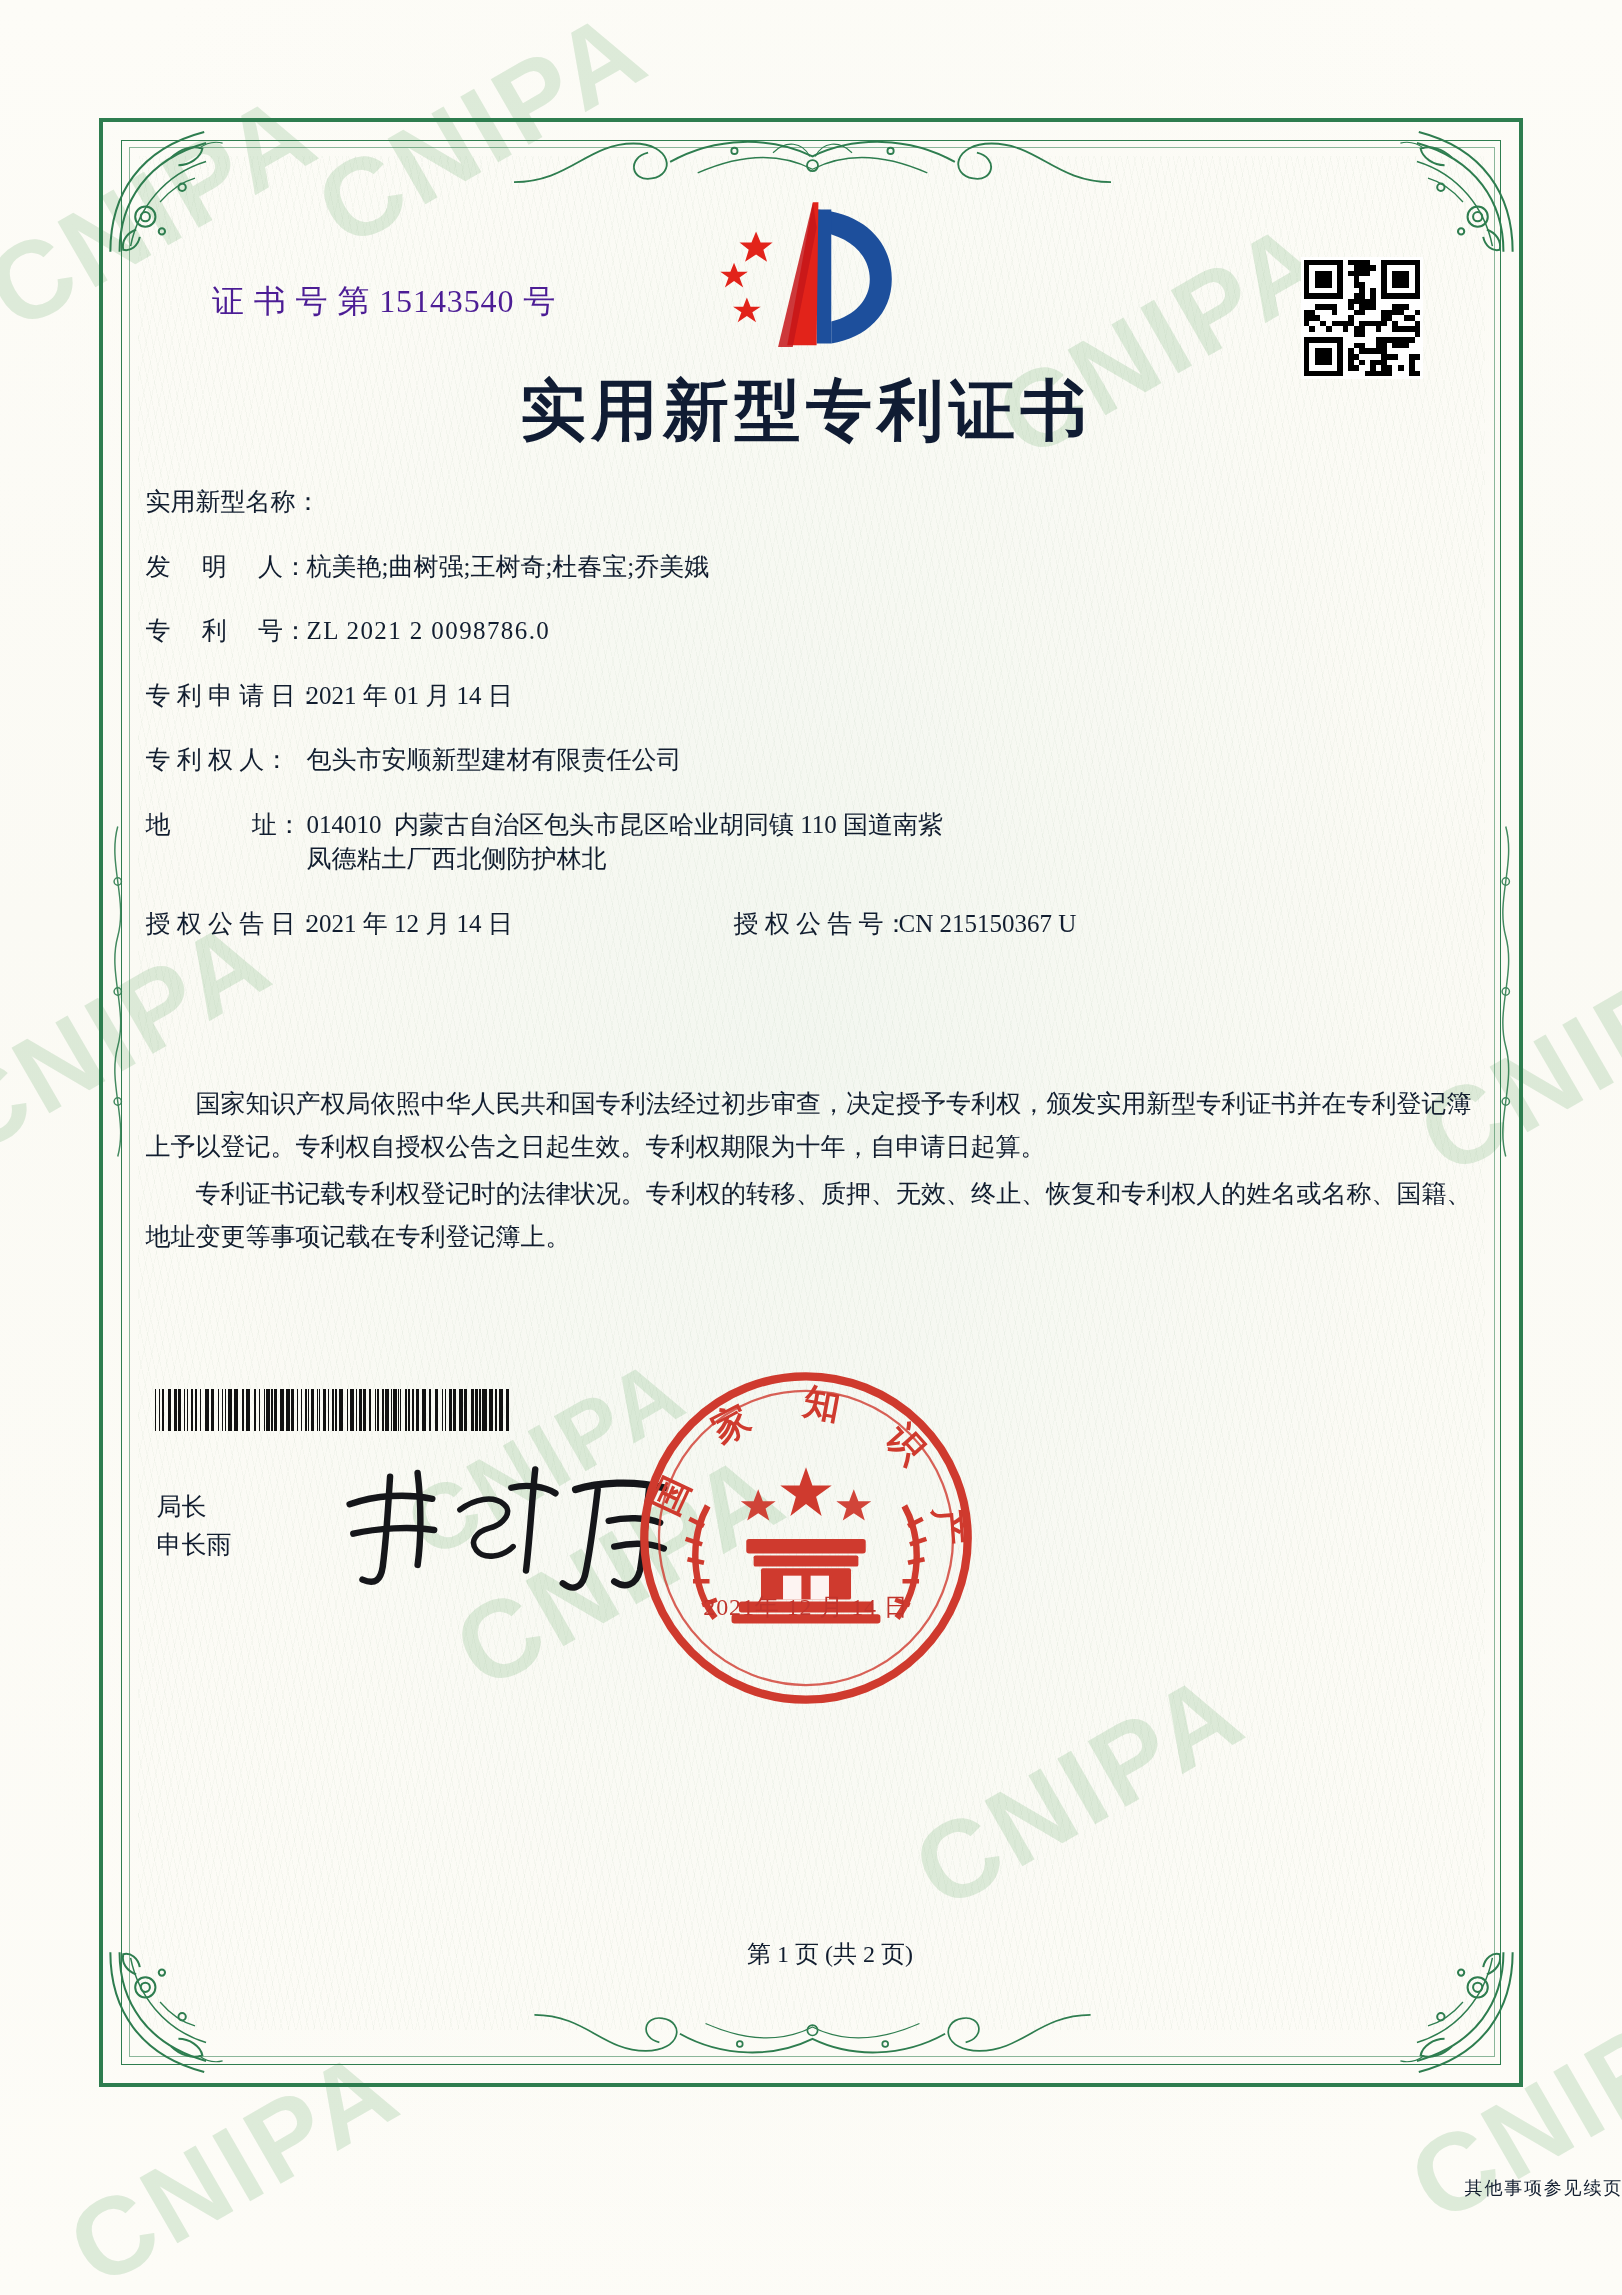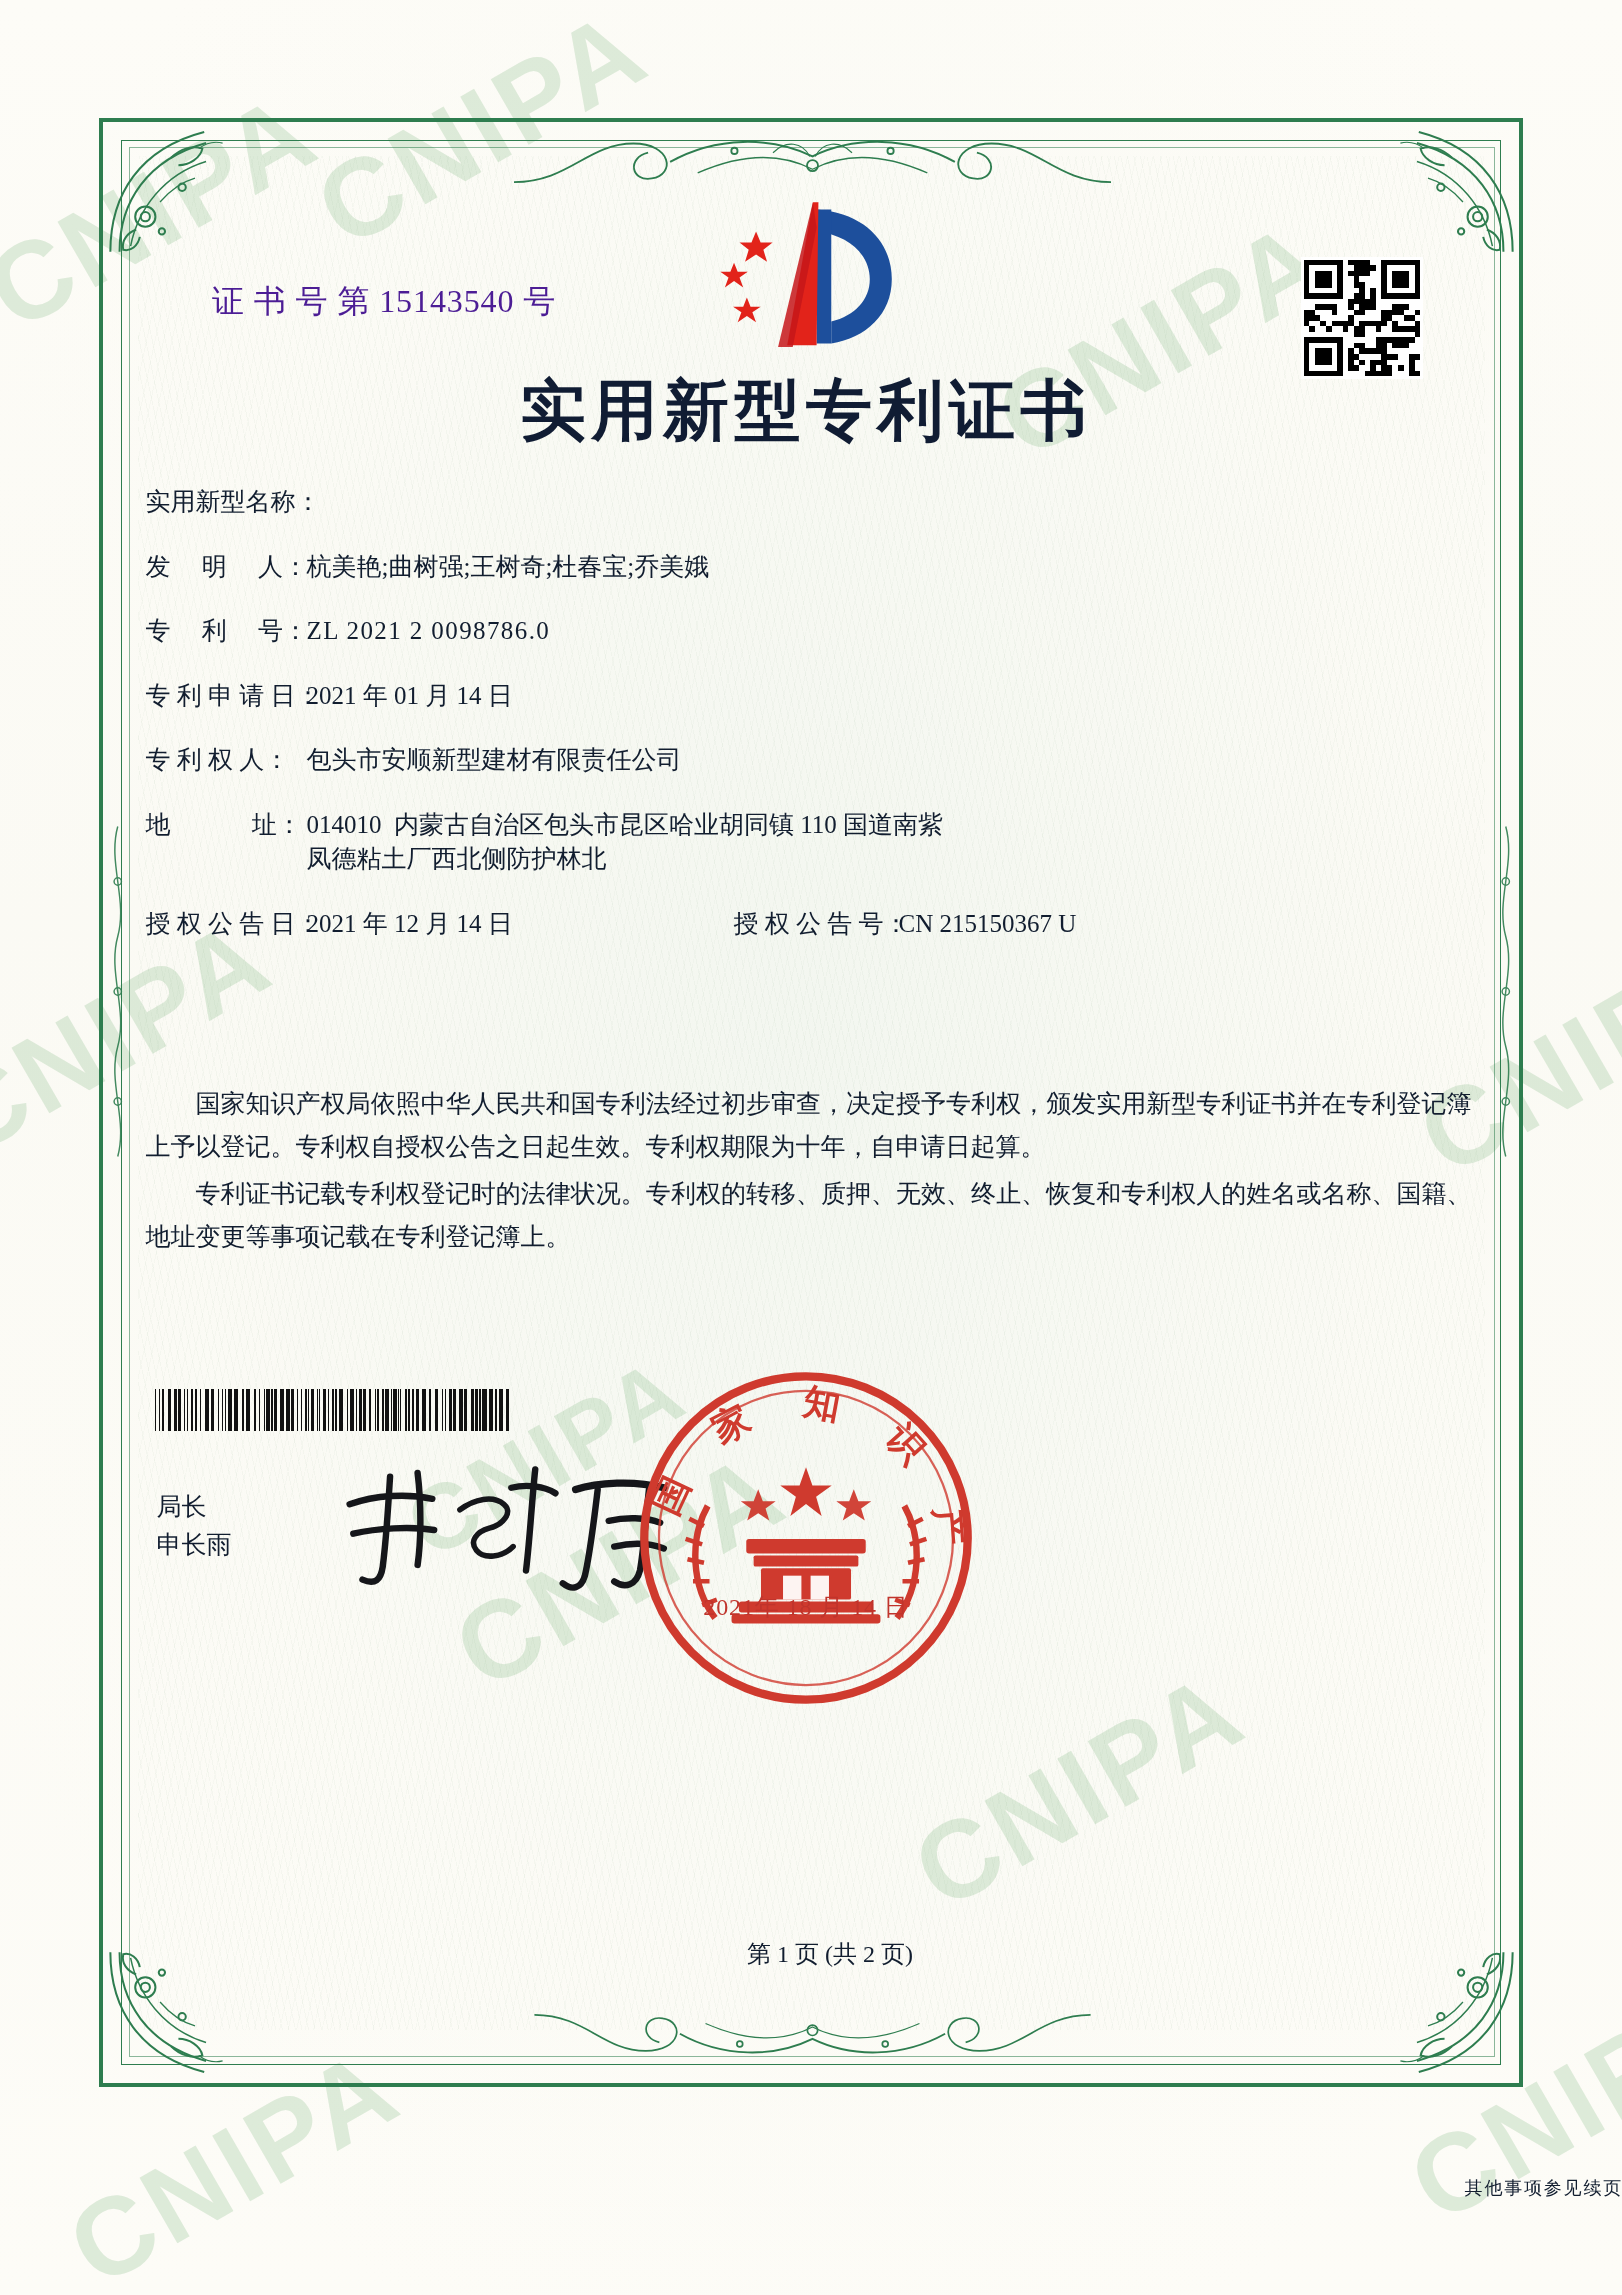--- a/index.html
+++ b/index.html
@@ -1053,20 +1053,20 @@
 
         <defs>
           <path id="sealArcTop" d="M 42 195 A 143 143 0 0 1 328 195"></path>
           <path id="sealArcBottom" d="M 62 200 A 123 123 0 0 0 308 200"></path>
         </defs>
         <text font-family="Liberation Serif, serif" font-size="40" font-weight="700" fill="#cf3a2e" letter-spacing="22">
           <textPath href="#sealArcTop" startOffset="7%">国 家 知 识 产 权 局</textPath>
         </text>
       </svg>
     </div>
-    <div class="seal-date">2021年 18 月 14 日</div>
+    <div class="seal-date">2021年 12 月 14 日</div>
 
     <div class="page-no">第 1 页 (共 2 页)</div>
   </div>
 
   <div class="footer-note">其他事项参见续页</div>
 </div>
 
 
 </body></html>

